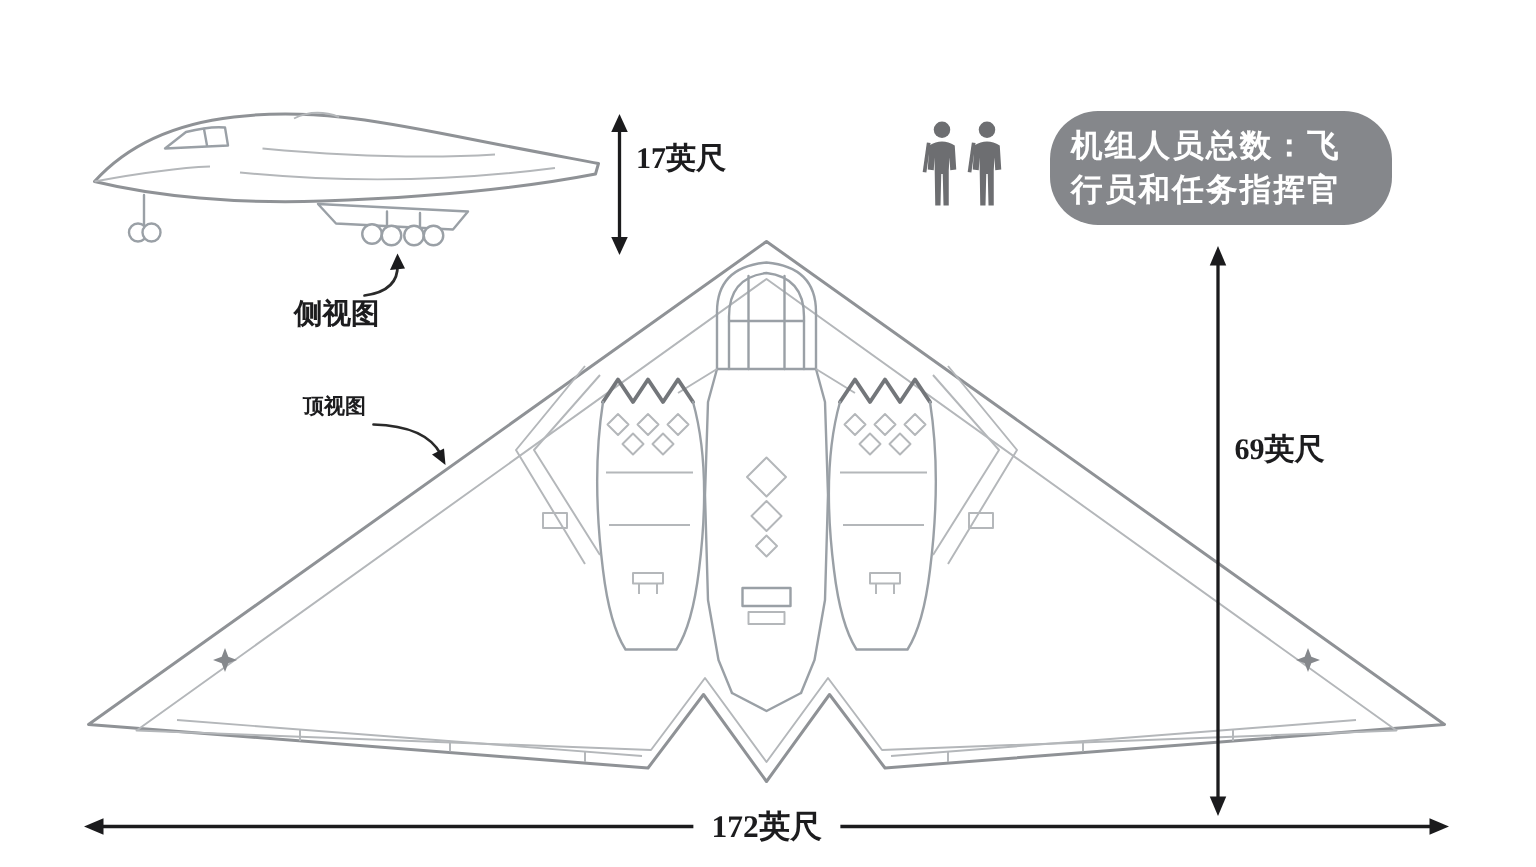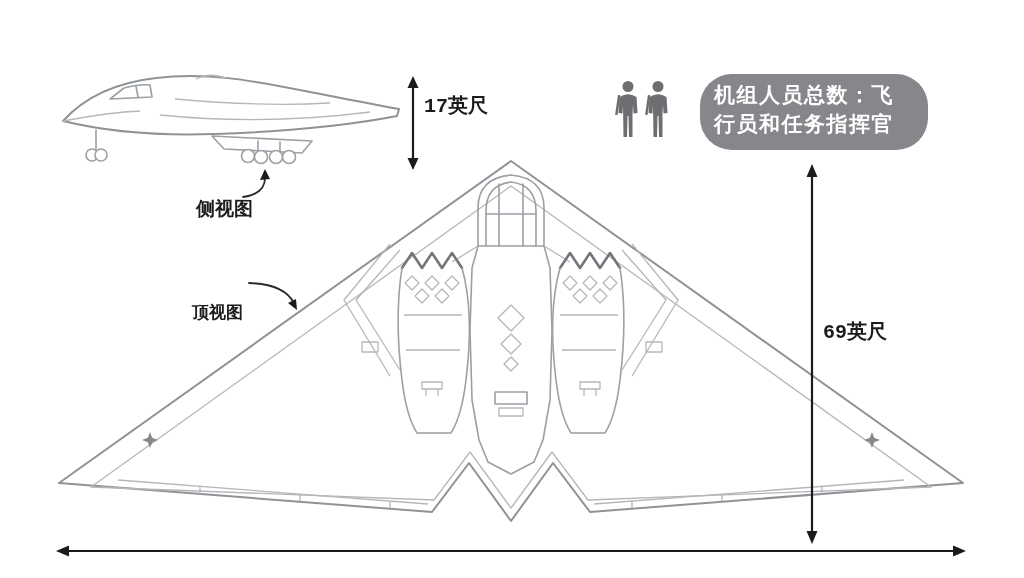--- a/index.html
+++ b/index.html
@@ -1,25 +1,25 @@
 <!DOCTYPE html>
 <html><head>
 <meta charset="utf-8">
 <style>
   html,body{margin:0;padding:0;background:#ffffff;}
   .stage{
     position:relative;width:1024px;height:578px;background:#ffffff;overflow:hidden;
-    font-family:Liberation Mono, monospace;
+    font-family:Liberation Serif, serif;
   }
   .stage svg{position:absolute;left:0;top:0;}
   .lbl{position:absolute;color:#1c1c1e;font-weight:600;white-space:nowrap;}
   .lbl-height{left:424px;top:92px;font-size:20px;}
   .lbl-sideview{left:196px;top:196px;font-size:19px;text-align:center;}
-  .lbl-topview{left:192px;top:262px;font-size:17px;margin-top:39px;}
-  .lbl-length{left:823px;top:318px;font-size:20px;}
+  .lbl-topview{left:202px;top:262px;font-size:14px;}
+  .lbl-length{left:823px;top:286px;font-size:20px;}
   .lbl-wingspan{
     left:511px;top:551px;transform:translate(-50%,-50%);
     background:#ffffff;padding:1px 12px;font-size:21px;
   }
   .crew-box{
     position:absolute;left:700px;top:74px;width:228px;box-sizing:border-box;
     background:#85878b;color:#ffffff;padding:9px 14px;
     font-size:21px;font-weight:700;line-height:1.38;letter-spacing:1.5px;border-radius:32px;
   }
   
@@ -166,18 +166,19 @@
     <rect x="0.5" y="15" width="2.5" height="20" transform="rotate(8 1.75 25)"></rect>
     <path d="M3.5 17 Q12 11.5 20.5 17 L21.5 33 L17.5 33.5 L17 25 L16.5 33.5 L16.5 57 L13 57 L12.5 36 L11.5 36 L11 57 L7.5 57 L7 25 L6.5 33.5 L2.5 33 Z"></path>
   </g>
 
 </svg>
 
 <div class="lbl lbl-height">17英尺</div>
 <div class="lbl lbl-sideview">侧视图</div>
 <div class="lbl lbl-topview">顶视图</div>
 <div class="lbl lbl-length">69英尺</div>
+<div class="lbl lbl-wingspan">172英尺</div>
 
 <div class="crew-box">
   <span>机组人员总数：飞行员和任务指挥官</span>
 </div>
 
 </div>
 
 </body></html>

